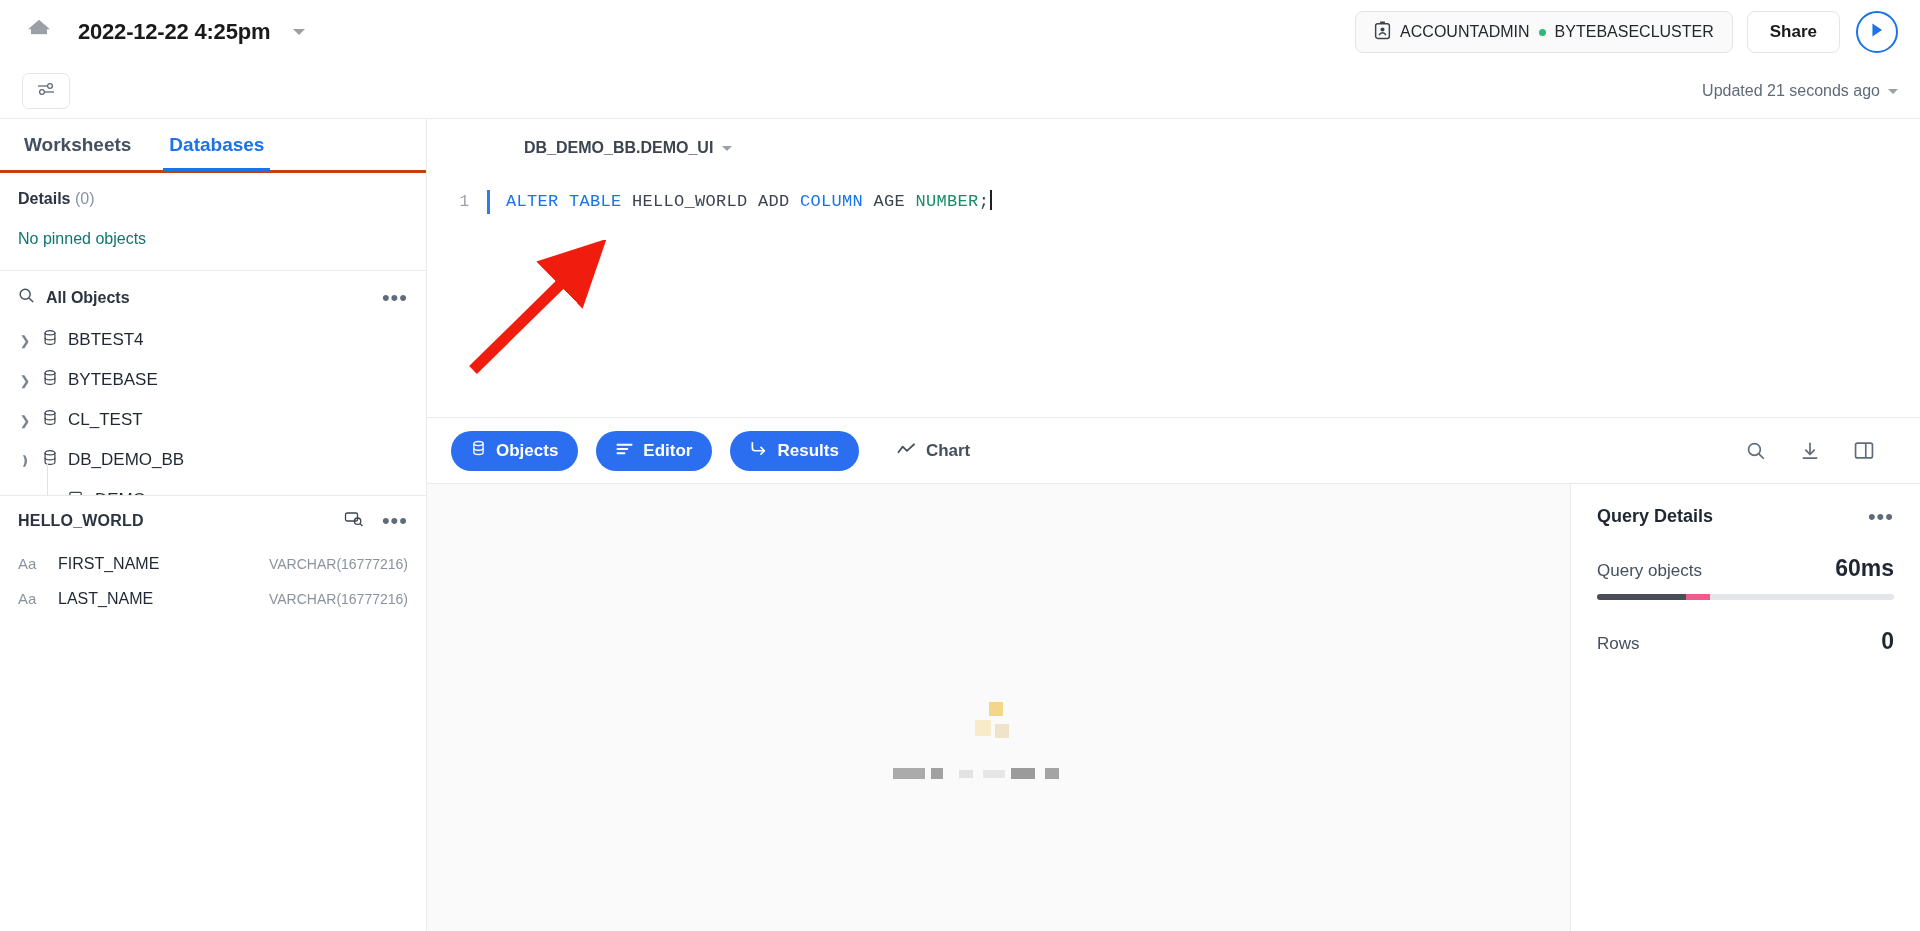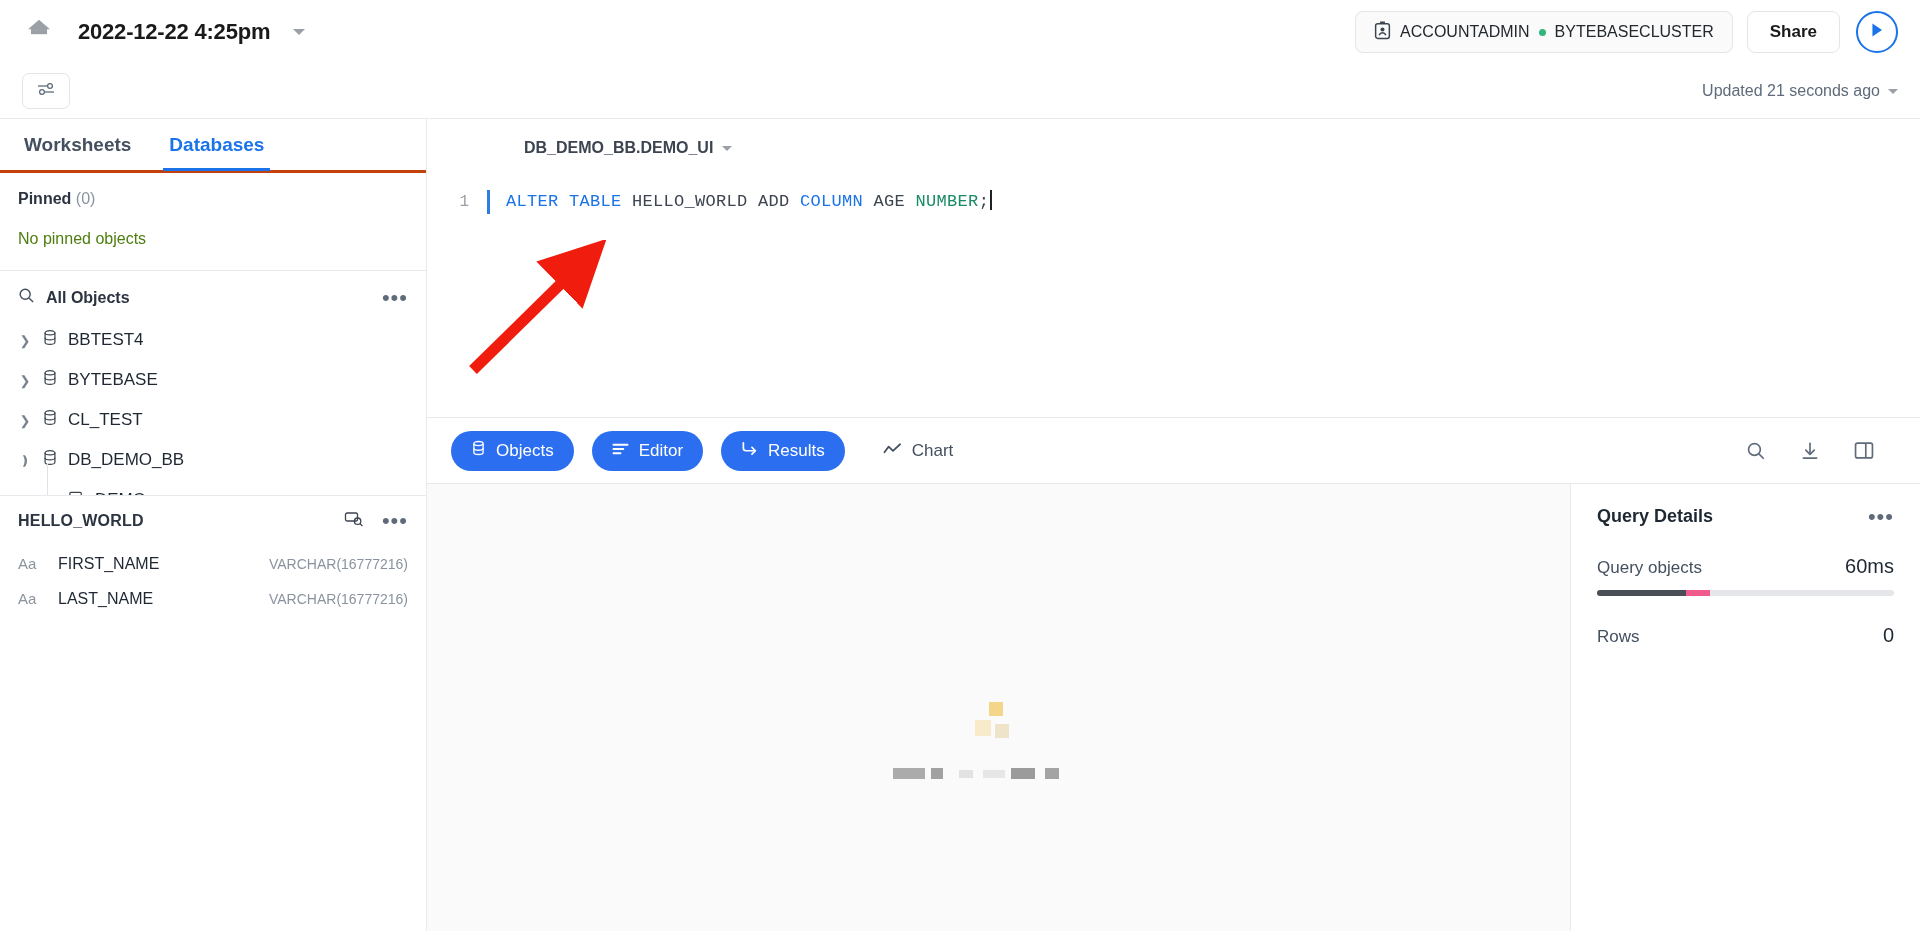--- a/index.html
+++ b/index.html
@@ -83,21 +83,21 @@
     font-size: 19px; font-weight: 600; color: #44505f; cursor: pointer;
     padding: 0 6px; display: flex; align-items: center; position: relative; margin-right: 26px;
   }
   .side-tab.active { color: #1a73e8; }
   .side-tab.active::after {
     content: ""; position: absolute; left: 0; right: 0; bottom: -1px; height: 3px; background: #1a73e8;
   }
   .pinned-sec { padding: 17px 18px 0 18px; border-bottom: 1px solid #e8eaed; }
   .pinned-hd { font-size: 16px; font-weight: 700; color: #2b3440; }
   .pinned-hd .cnt { font-weight: 400; color: #8a939e; }
-  .pinned-empty { font-size: 16px; color: #4d7c0f; margin: 22px 0 22px 0; }
+  .pinned-empty { font-size: 16px; color: #0f766e; margin: 22px 0 22px 0; }
 
   .allobj {
     display: flex; align-items: center; gap: 11px;
     padding: 16px 18px 12px 18px; cursor: pointer;
   }
   .allobj-label { font-size: 16px; font-weight: 700; color: #2b3440; flex: 1 1 auto; }
   .dots { color: #5f6b7a; font-size: 22px; line-height: 12px; letter-spacing: 1px; cursor: pointer; user-select: none; }
 
   .tree { flex: 0 0 auto; overflow: hidden; height: 175px; position: relative; }
   .tnode {
@@ -150,41 +150,41 @@
     vertical-align: -4px; margin-left: 1px;
   }
 
   
   .tabbar {
     height: 66px; flex: 0 0 66px; display: flex; align-items: center;
     padding: 0 24px 0 24px; border-top: 1px solid #e8eaed; background: #fff;
   }
   .pill {
     display: flex; align-items: center; gap: 10px; height: 40px; padding: 0 20px;
-    border-radius: 20px; font-size: 17px; font-weight: 400; cursor: pointer; margin-right: 18px;
+    border-radius: 20px; font-size: 17px; font-weight: 700; cursor: pointer; margin-right: 18px;
     white-space: nowrap;
   }
   .pill.on { background: #2b6ff0; color: #fff; }
   .pill.off { background: transparent; color: #44505f; }
   .tb-icons { margin-left: auto; display: flex; align-items: center; gap: 34px; padding-right: 22px; }
   .tb-icon { cursor: pointer; display: flex; align-items: center; justify-content: center; }
 
   
   .results { flex: 1 1 auto; display: flex; min-height: 0; border-top: 1px solid #e8eaed; background: #fafafa; justify-content: space-between; }
   .res-canvas { flex: 1 1 auto; position: relative; background: #fafafa; }
   .blur-art { position: absolute; left: 50%; top: 210px; transform: translateX(-50%); width: 300px; }
   .det-panel {
     width: 350px; flex: 0 0 350px; background: #fff;
     border-left: 1px solid #e8eaed; padding: 22px 26px 0 26px;
   }
   .det-hd { display: flex; align-items: center; }
   .det-title { font-size: 18px; font-weight: 600; color: #1f2733; flex: 1 1 auto; }
   .det-row { display: flex; align-items: baseline; margin-top: 28px; }
   .det-lbl { font-size: 17px; color: #44505f; flex: 1 1 auto; }
-  .det-val { font-size: 20px; font-weight: 400; color: #1f2733; }
+  .det-val { font-size: 23px; font-weight: 700; color: #1f2733; }
   .bar-track { height: 6px; background: #e4e6e9; border-radius: 3px; margin-top: 12px; display: flex; overflow: hidden; }
   .bar-a { width: 30%; background: #4a4f57; }
   .bar-b { width: 8%; background: #f05a8c; }
 
   
   .arrow-svg { position: absolute; left: 455px; top: 240px; pointer-events: none; }
 </style>
 </head>
 <body>
 
@@ -253,21 +253,21 @@
   <div class="body">
 
     <div class="sidebar">
       <div class="side-tabs">
         <div class="side-tab">Worksheets</div>
         <div class="side-tab active">Databases</div>
       </div>
 
       <div class="pinned-sec">
         <div class="pinned-hd">
-          <span>Pinned</span>
+          <span>Details</span>
           <span class="cnt">(0)</span>
         </div>
         <div class="pinned-empty">No pinned objects</div>
       </div>
 
       <div class="allobj">
         <span>
           <svg width="17" height="17" viewBox="0 0 18 18" fill="none" stroke="#44505f" stroke-width="1.5">
             <circle cx="7.6" cy="7.6" r="5.3"></circle>
               <line x1="11.6" y1="11.6" x2="16" y2="16"></line>

